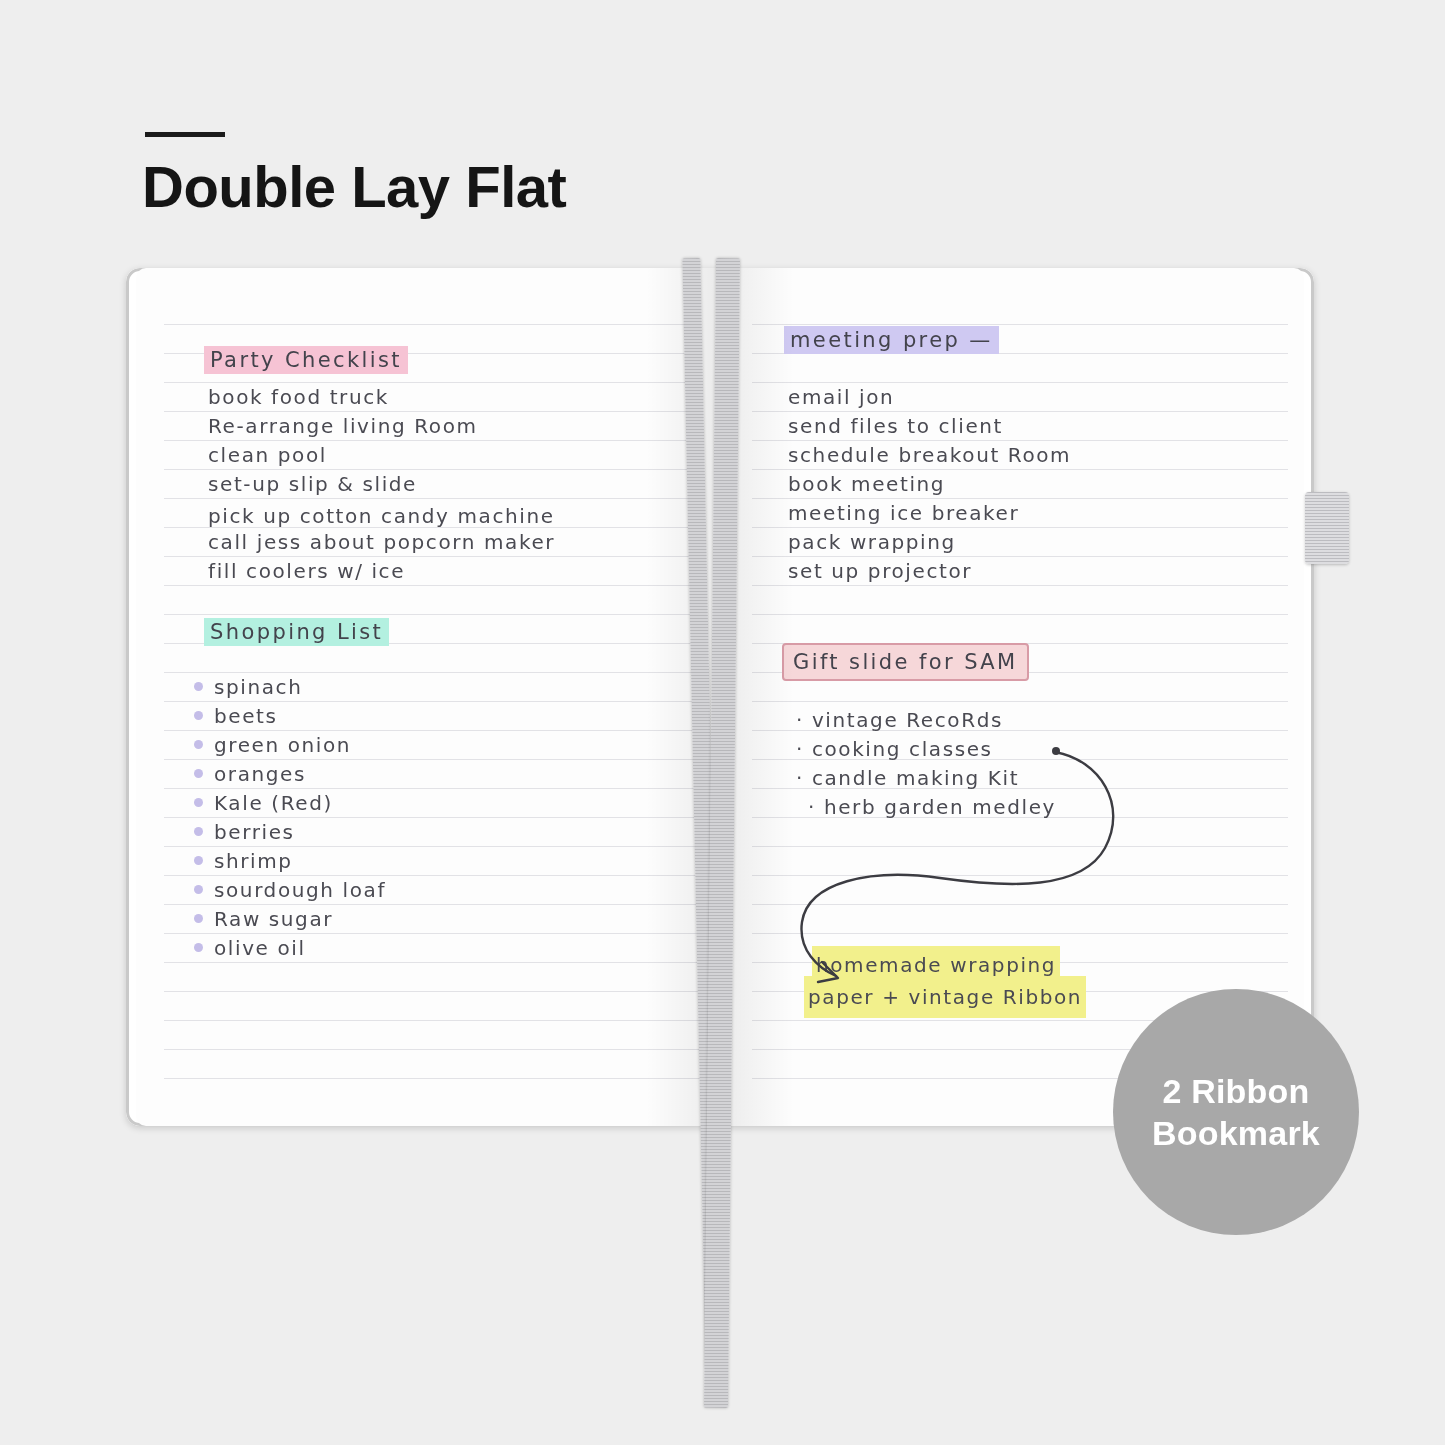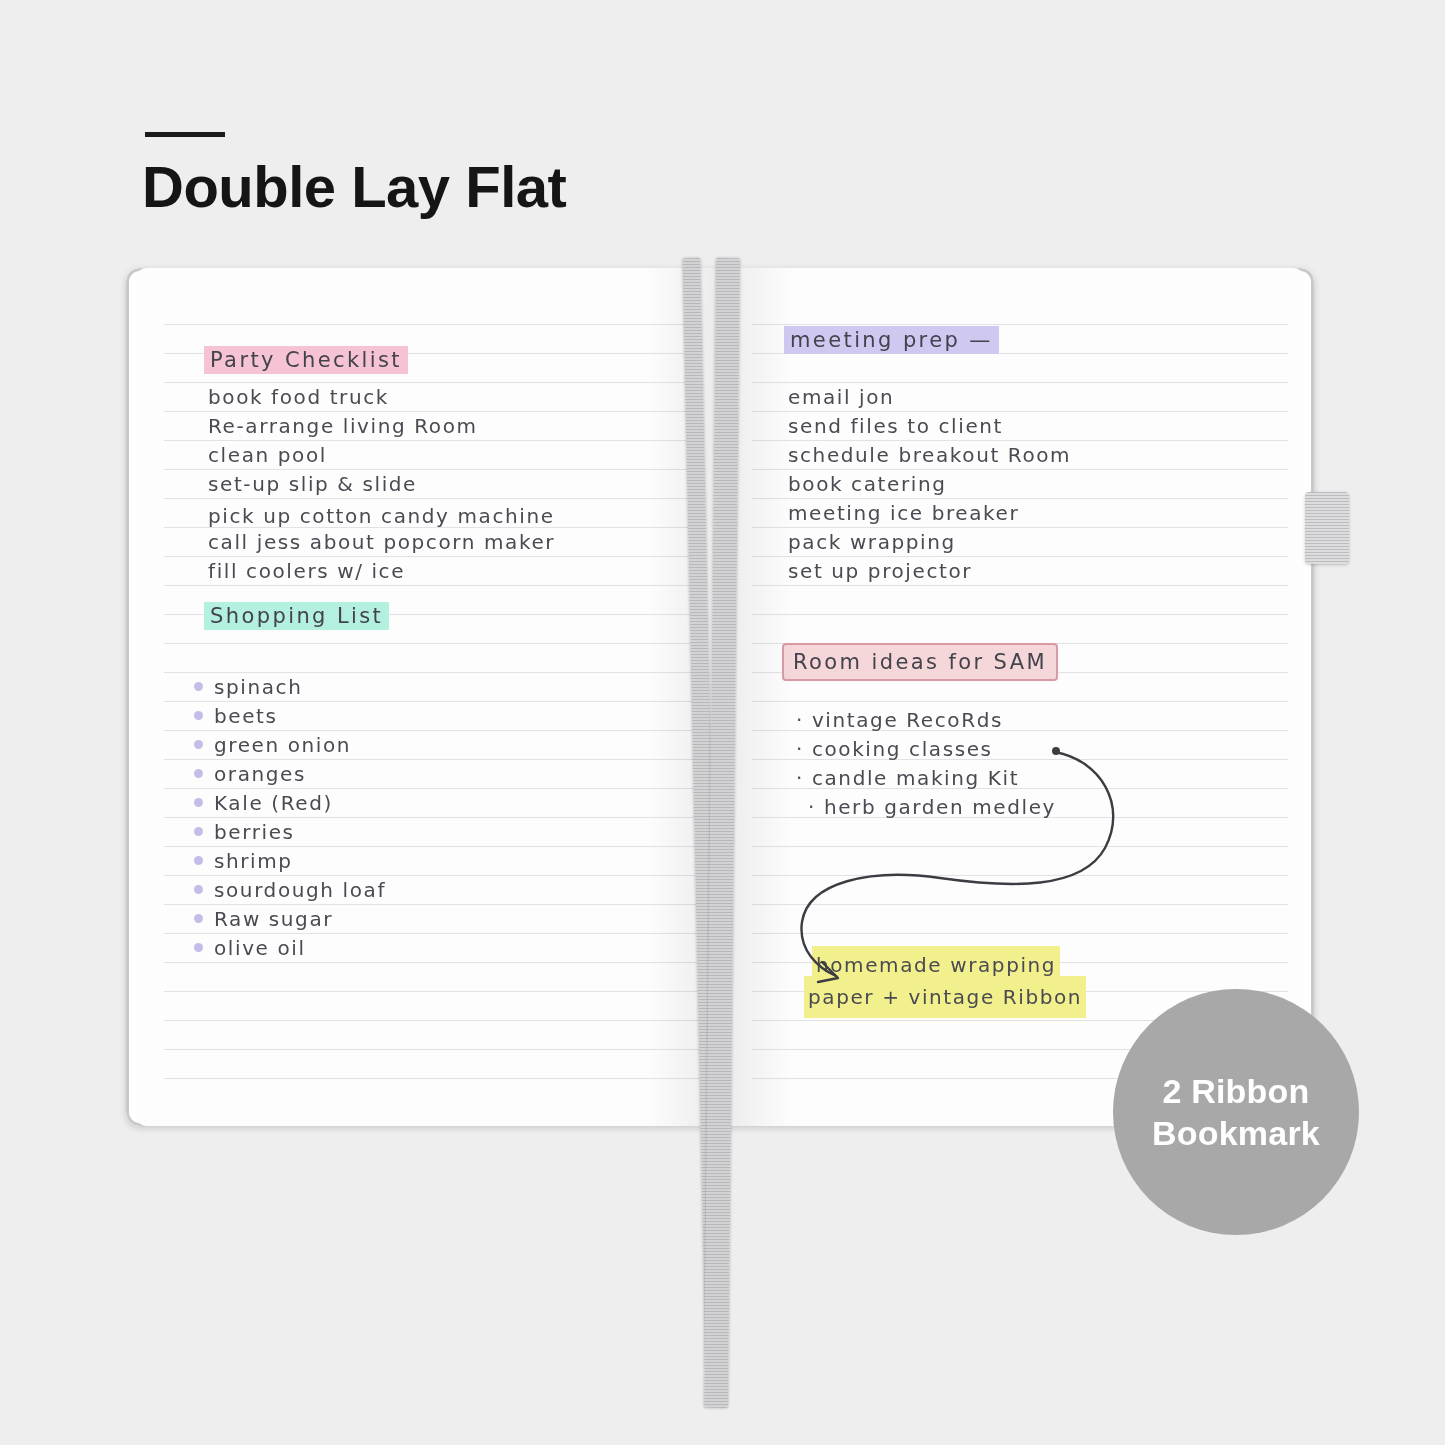--- a/index.html
+++ b/index.html
@@ -241,21 +241,21 @@
     <div class="heading hl-pink" style="left:68px; top:58px;margin-top:20px;">Party Checklist</div>
 
     <div class="hw" style="left:72px; top:117px;">book food truck</div>
     <div class="hw" style="left:72px; top:146px;">Re-arrange living Room</div>
     <div class="hw" style="left:72px; top:175px;">clean pool</div>
     <div class="hw" style="left:72px; top:204px;">set-up slip &amp; slide</div>
     <div class="hw" style="left:72px; top:236px;">pick up cotton candy machine</div>
     <div class="hw" style="left:72px; top:262px;">call jess about popcorn maker</div>
     <div class="hw" style="left:72px; top:291px;">fill coolers w/ ice</div>
 
-    <div class="heading hl-mint" style="left:68px; top:334px;">Shopping List</div>
+    <div class="heading hl-mint" style="left:68px; top:350px;">Shopping List</div>
 
     <div class="bullet-dot" style="left:58px; top:414px;"></div>
     <div class="hw" style="left:78px; top:407px;">spinach</div>
 
     <div class="bullet-dot" style="left:58px; top:443px;"></div>
     <div class="hw" style="left:78px; top:436px;">beets</div>
 
     <div class="bullet-dot" style="left:58px; top:472px;"></div>
     <div class="hw" style="left:78px; top:465px;">green onion</div>
 
@@ -312,26 +312,26 @@
       <div class="rule" style="top:752px"></div>
       <div class="rule" style="top:781px"></div>
       <div class="rule" style="top:810px"></div>
     </div>
 
     <div class="heading hl-purple" style="left:60px; top:58px;">meeting prep —</div>
 
     <div class="hw" style="left:64px; top:117px;">email jon</div>
     <div class="hw" style="left:64px; top:146px;">send files to client</div>
     <div class="hw" style="left:64px; top:175px;">schedule breakout Room</div>
-    <div class="hw" style="left:64px; top:204px;">book catering</div>
+    <div class="hw" style="left:64px; top:204px;">book meeting</div>
     <div class="hw" style="left:64px; top:233px;">meeting ice breaker</div>
     <div class="hw" style="left:64px; top:262px;">pack wrapping</div>
     <div class="hw" style="left:64px; top:291px;">set up projector</div>
 
-    <div class="heading boxed" style="left:58px; top:375px;">Room ideas for SAM</div>
+    <div class="heading boxed" style="left:58px; top:375px;">Gift slide for SAM</div>
 
     <div class="hw" style="left:72px; top:440px;">· vintage RecoRds</div>
     <div class="hw" style="left:72px; top:469px;">· cooking classes</div>
     <div class="hw" style="left:72px; top:498px;">· candle making Kit</div>
     <div class="hw" style="left:72px; top:527px;margin-left:12px;">· herb garden medley</div>
 
     <div class="hw hl-yellow" style="left:88px; top:678px; padding:7px 4px;">homemade wrapping</div>
     <div class="hw hl-yellow" style="left:80px; top:708px; padding:9px 4px;">paper + vintage Ribbon</div>
 
     <div class="spine-shadow-right"></div>

